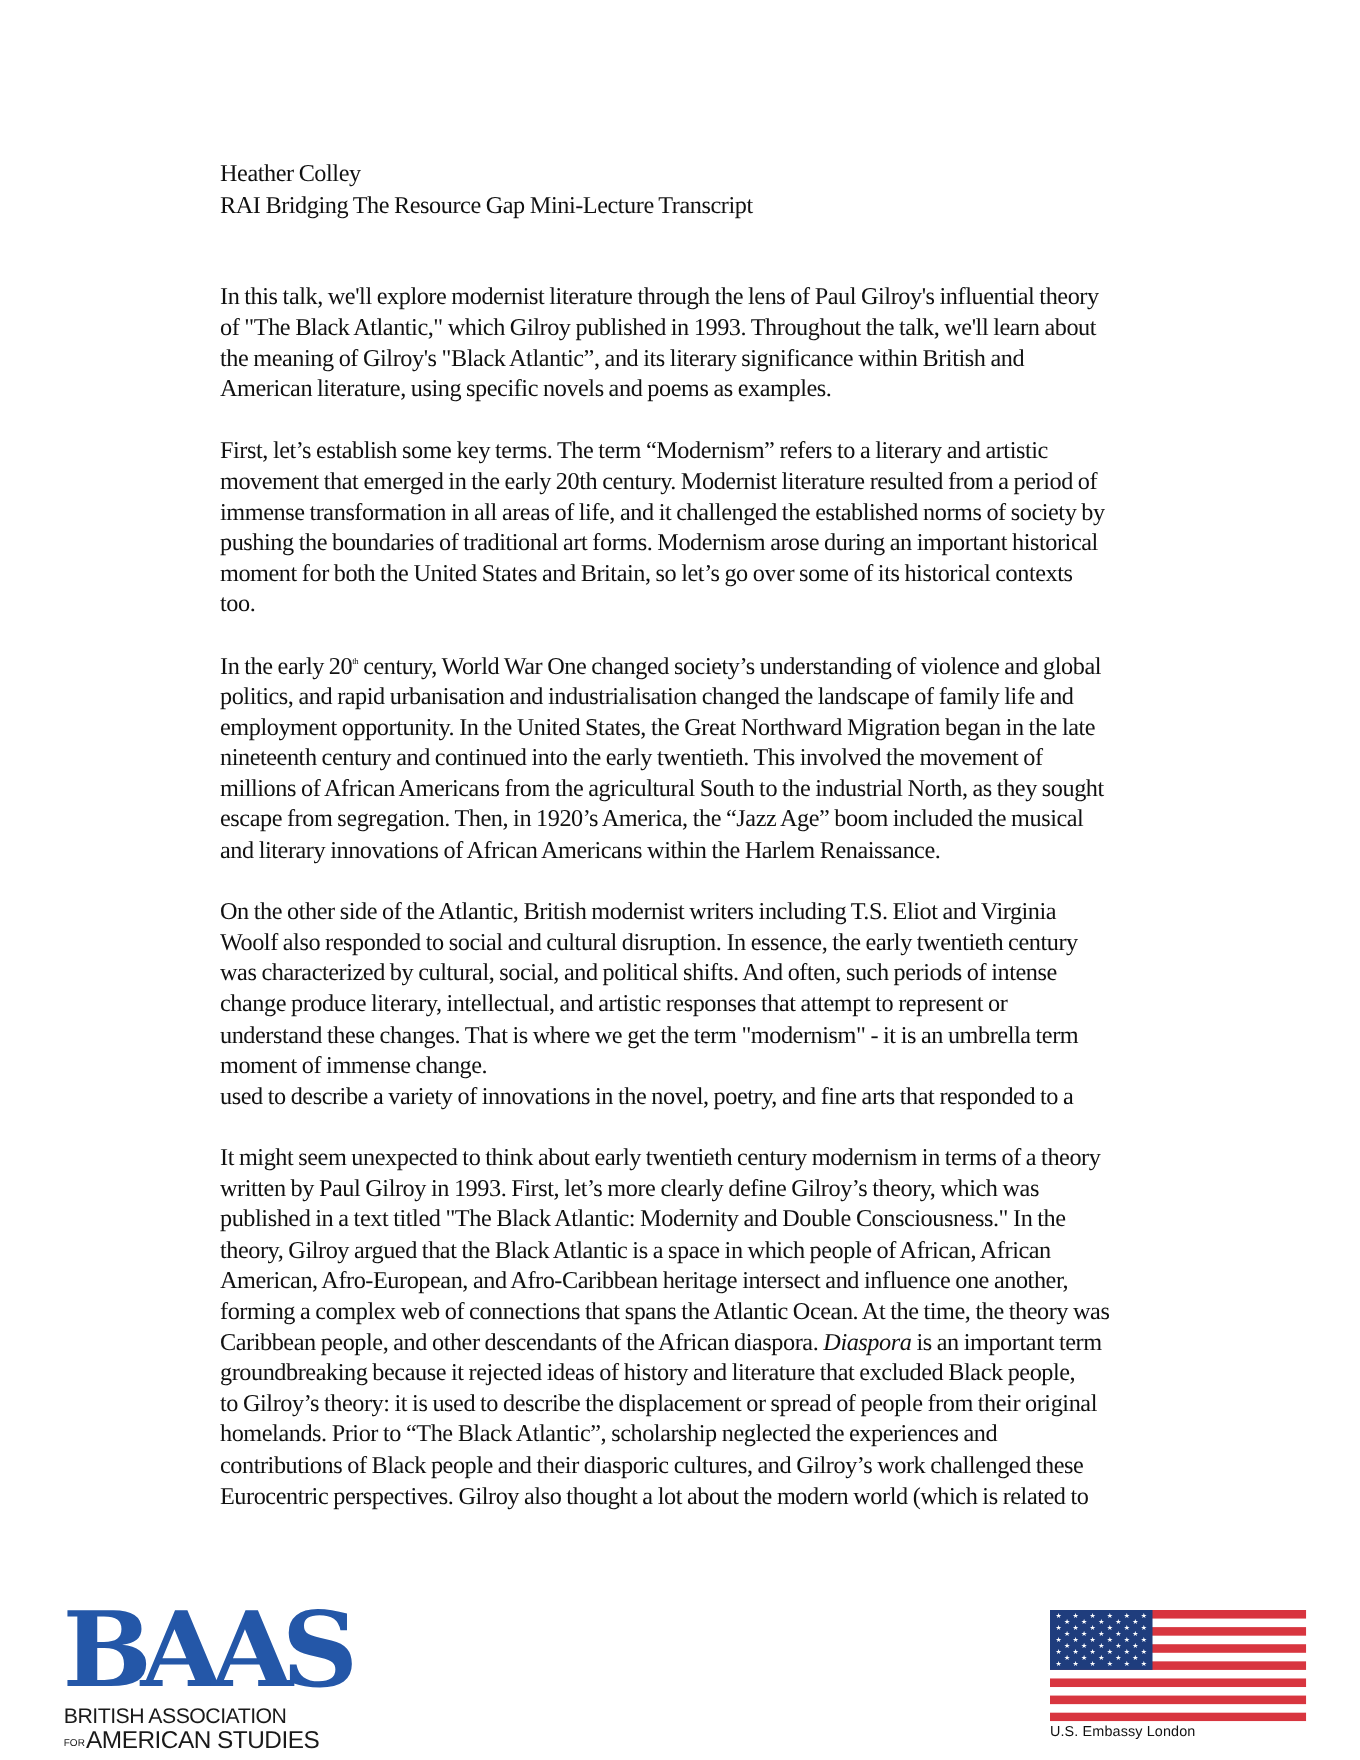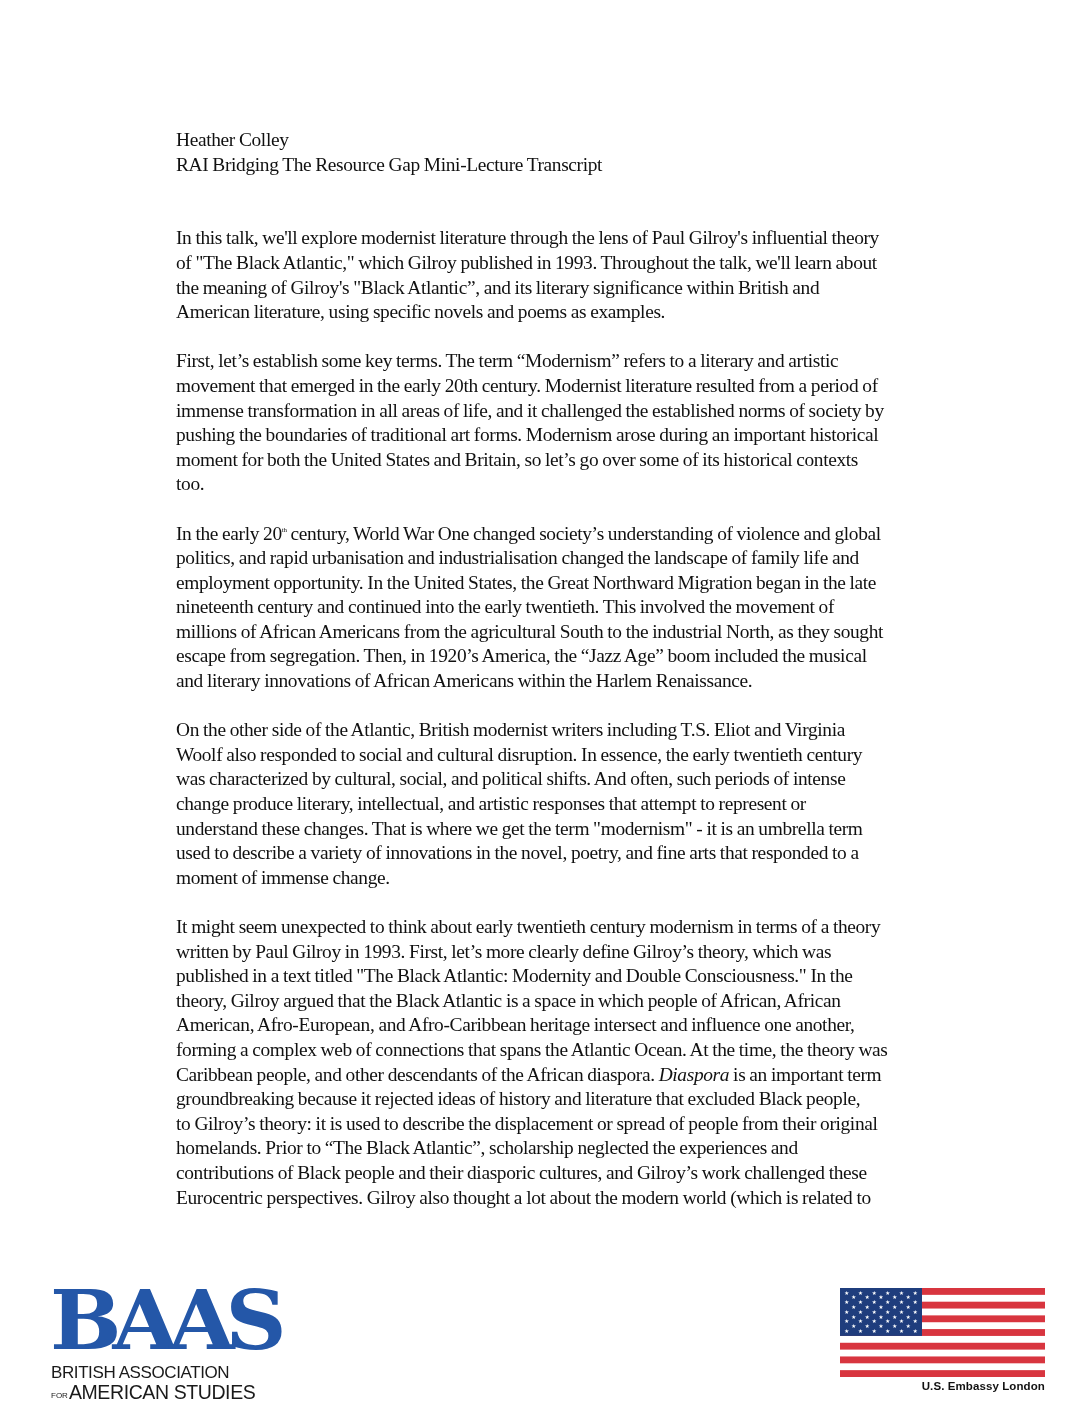--- a/index.html
+++ b/index.html
@@ -117,23 +117,23 @@
       left: 0;
       top: 0;
       width: 205px;
       height: 89px;
     }
     .embassy-label {
       position: absolute;
       left: 0;
       top: 92px;
       width: 205px;
-      text-align: right;
+      text-align: left;
       font-family: "Liberation Sans", "DejaVu Sans", sans-serif;
-      font-weight: bold;
+      font-weight: normal;
       font-size: 11.5px;
       color: #111111;
       letter-spacing: 0.1px;
     }
   </style>
 </head>
 <body>
 
 <div class="page">
   <div class="content">
@@ -170,22 +170,22 @@
       <span class="line">and literary innovations of African Americans within the Harlem Renaissance.</span>
     </div>
     <span class="para-gap"></span>
 
     <div>
       <span class="line">On the other side of the Atlantic, British modernist writers including T.S. Eliot and Virginia</span>
       <span class="line">Woolf also responded to social and cultural disruption. In essence, the early twentieth century</span>
       <span class="line">was characterized by cultural, social, and political shifts. And often, such periods of intense</span>
       <span class="line">change produce literary, intellectual, and artistic responses that attempt to represent or</span>
       <span class="line">understand these changes. That is where we get the term "modernism" - it is an umbrella term</span>
+      <span class="line">moment of immense change.</span>
       <span class="line">used to describe a variety of innovations in the novel, poetry, and fine arts that responded to a</span>
-      <span class="line">moment of immense change.</span>
     </div>
     <span class="para-gap"></span>
 
     <div>
       <span class="line">It might seem unexpected to think about early twentieth century modernism in terms of a theory</span>
       <span class="line">written by Paul Gilroy in 1993. First, let’s more clearly define Gilroy’s theory, which was</span>
       <span class="line">published in a text titled "The Black Atlantic: Modernity and Double Consciousness." In the</span>
       <span class="line">theory, Gilroy argued that the Black Atlantic is a space in which people of African, African</span>
       <span class="line">American, Afro-European, and Afro-Caribbean heritage intersect and influence one another,</span>
       <span class="line">forming a complex web of connections that spans the Atlantic Ocean. At the time, the theory was</span>

